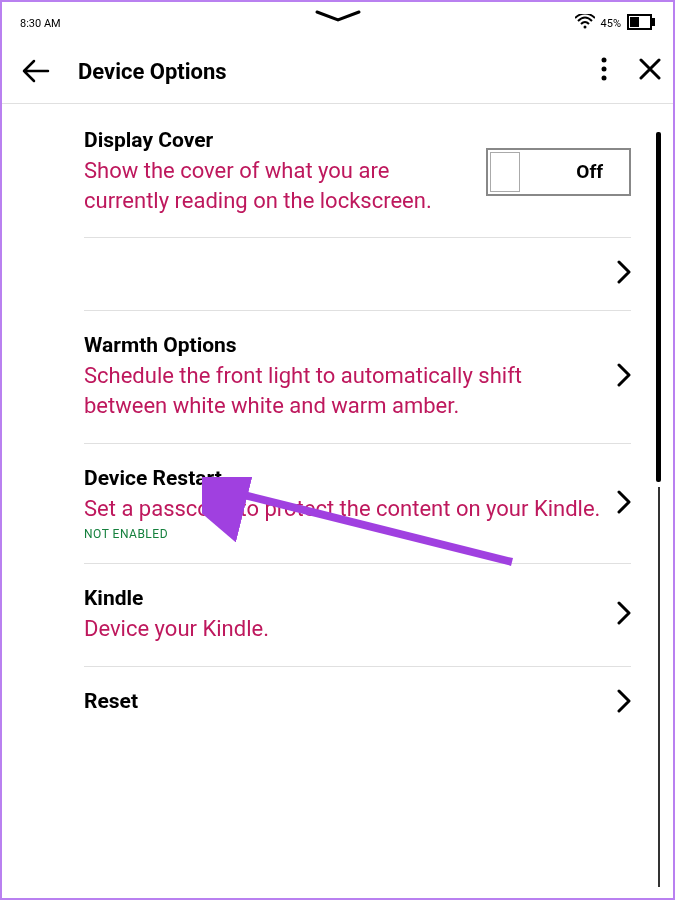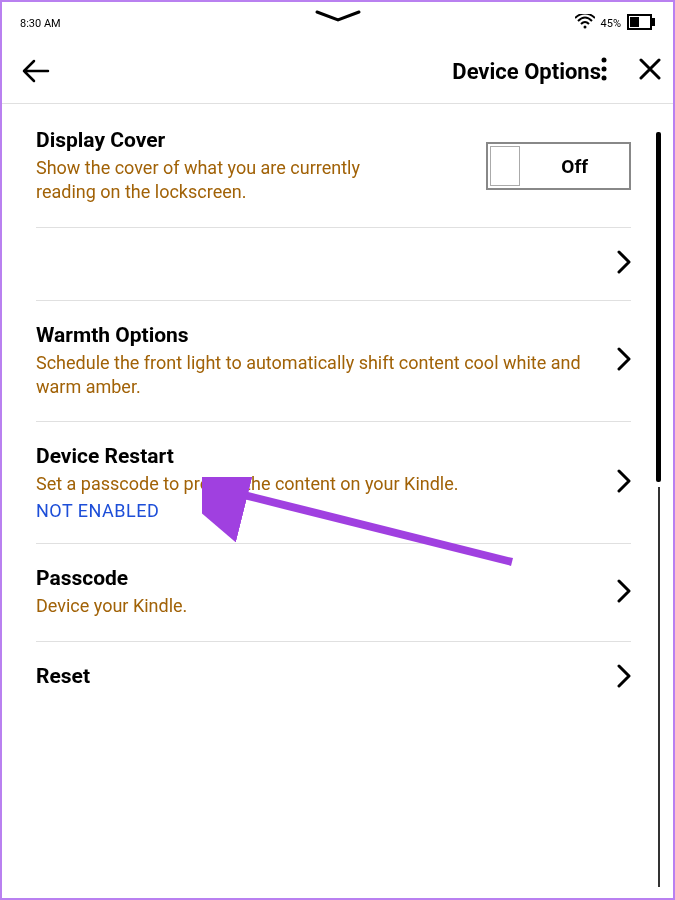--- a/index.html
+++ b/index.html
@@ -33,21 +33,20 @@
       position: absolute;
       top: 8px;
       left: 50%;
       transform: translateX(-50%);
     }
     .header {
       display: flex;
       align-items: center;
       padding: 16px 12px 18px 20px;
       border-bottom: 1px solid #e0e0e0;
-      text-align: right;
     }
     .back-arrow {
       margin-right: 28px;
       display: flex;
       align-items: center;
     }
     .header-title {
       font-size: 22px;
       font-weight: 700;
       flex: 1;
@@ -80,41 +79,42 @@
     }
     .list {
       padding: 0 34px 0 34px;
     }
     .item {
       padding: 22px 0;
       border-bottom: 1px solid #e0e0e0;
       display: flex;
       align-items: center;
       gap: 12px;
+      margin-left: 48px;
     }
     .item:first-child {
       padding-top: 24px;
     }
     .item-text {
       flex: 1;
     }
     .item-title {
       font-size: 21px;
       font-weight: 700;
       color: #000;
       margin-bottom: 4px;
     }
     .item-desc {
-      font-size: 18px;
-      color: #a16207;
+      font-size: 22px;
+      color: #be185d;
       line-height: 1.35;
     }
     .item-status {
-      font-size: 18px;
-      color: #1d4ed8;
+      font-size: 12px;
+      color: #15803d;
       margin-top: 4px;
       letter-spacing: 0.5px;
     }
     .chevron {
       flex-shrink: 0;
     }
     .toggle {
       width: 145px;
       height: 48px;
       border: 2px solid #888;
@@ -125,21 +125,21 @@
     }
     .toggle-knob {
       width: 30px;
       height: 40px;
       border: 1px solid #aaa;
       margin-left: 2px;
       background: #fff;
     }
     .toggle-label {
       position: absolute;
-      right: 41px;
+      right: 26px;
       font-size: 19px;
       font-weight: 700;
     }
     .annotation-arrow {
       position: absolute;
       top: 475px;
       left: 200px;
       pointer-events: none;
       z-index: 10;
     }
@@ -215,21 +215,21 @@
       <span class="chevron">
         <svg width="14" height="24" viewBox="0 0 14 24">
             <path d="M2 2 L12 12 L2 22" stroke="#000" stroke-width="3" fill="none" stroke-linecap="round" stroke-linejoin="round"></path>
           </svg>
       </span>
     </div>
 
     <div class="item">
       <div class="item-text">
         <div class="item-title">Warmth Options</div>
-        <div class="item-desc">Schedule the front light to automatically shift content cool white and warm amber.</div>
+        <div class="item-desc">Schedule the front light to automatically shift between white white and warm amber.</div>
       </div>
       <span class="chevron">
         <svg width="14" height="24" viewBox="0 0 14 24">
             <path d="M2 2 L12 12 L2 22" stroke="#000" stroke-width="3" fill="none" stroke-linecap="round" stroke-linejoin="round"></path>
           </svg>
       </span>
     </div>
 
     <div class="item">
       <div class="item-text">
@@ -239,21 +239,21 @@
       </div>
       <span class="chevron">
         <svg width="14" height="24" viewBox="0 0 14 24">
             <path d="M2 2 L12 12 L2 22" stroke="#000" stroke-width="3" fill="none" stroke-linecap="round" stroke-linejoin="round"></path>
           </svg>
       </span>
     </div>
 
     <div class="item">
       <div class="item-text">
-        <div class="item-title">Passcode</div>
+        <div class="item-title">Kindle</div>
         <div class="item-desc">Device your Kindle.</div>
       </div>
       <span class="chevron">
         <svg width="14" height="24" viewBox="0 0 14 24">
             <path d="M2 2 L12 12 L2 22" stroke="#000" stroke-width="3" fill="none" stroke-linecap="round" stroke-linejoin="round"></path>
           </svg>
       </span>
     </div>
 
     <div class="item" style="border-bottom:none;align-items:flex-end;">

